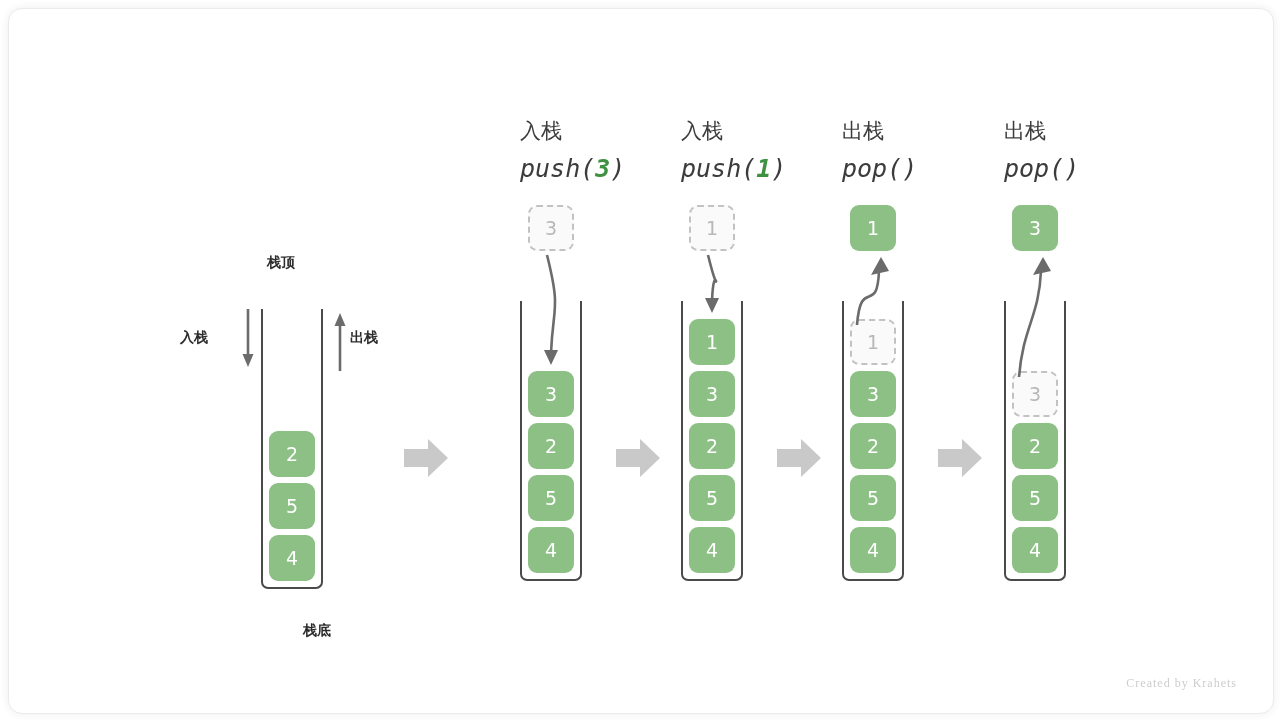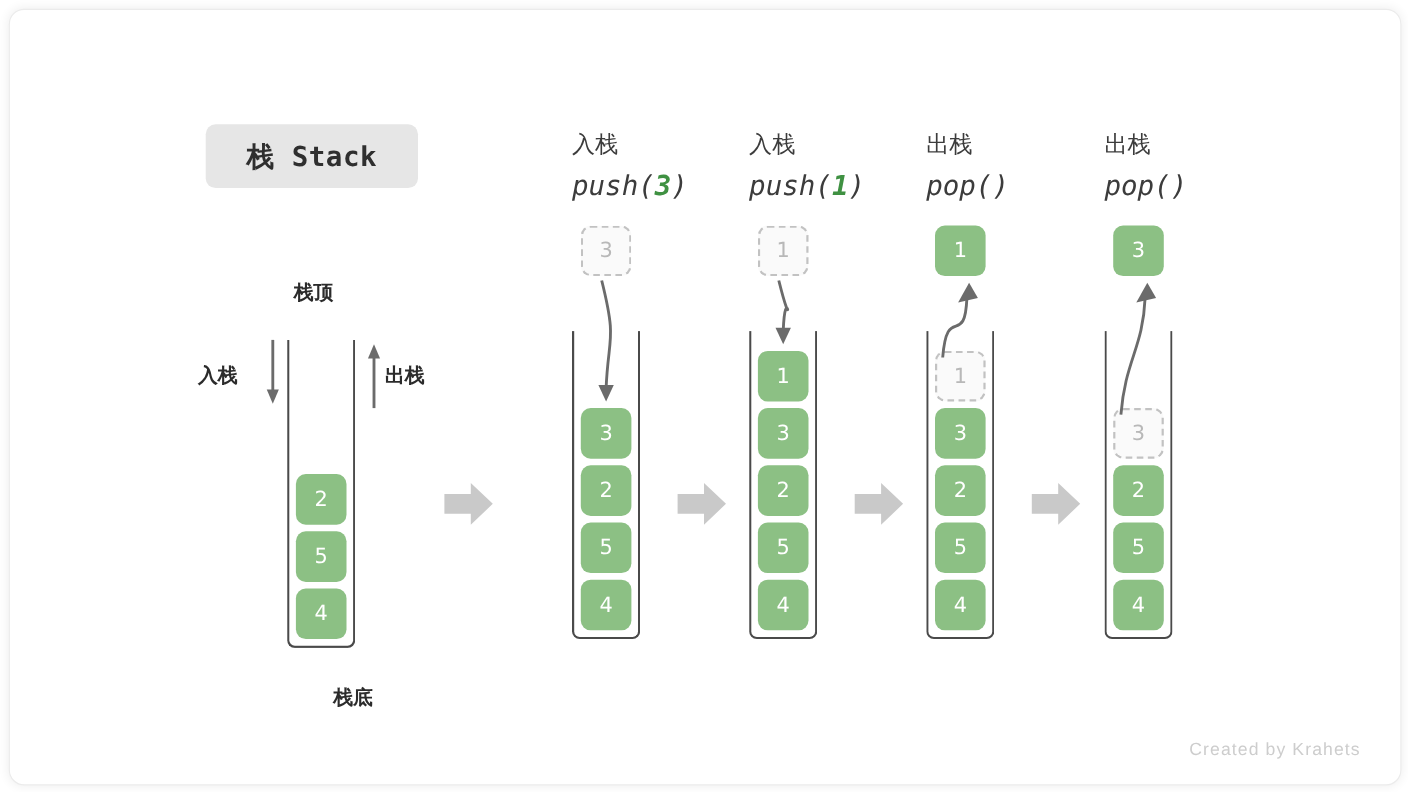--- a/index.html
+++ b/index.html
@@ -28,21 +28,21 @@
     background:#e6e6e6;border-radius:9px;
     display:flex;align-items:center;justify-content:center;
     font-family:"DejaVu Sans Mono","Liberation Mono",monospace;
     font-size:25px;font-weight:bold;color:#2f2f2f;
     letter-spacing:0.5px;
   }
 
   
   .cn-label{
     font-family:Liberation Mono, monospace;
-    font-weight:bold;font-size:18px;color:#2b2b2b;
+    font-weight:bold;font-size:14px;color:#2b2b2b;
     white-space:nowrap;
   }
   .col-head{
     font-family:"DejaVu Sans","Liberation Sans",sans-serif;
     font-size:21px;color:#3c3c3c;
     line-height:38px;white-space:nowrap;text-align:left;
   }
   .col-head .mono{
     font-family:"DejaVu Sans Mono","Liberation Mono",monospace;
     font-size:25px;color:#3c3c3c;font-style:italic;
@@ -75,36 +75,33 @@
     background:#8cc084;color:#ffffff;
   }
   .cell.ghost{
     background:#fafafa;color:#b8b8b8;
     border:2px dashed #c2c2c2;
   }
 
   
   #footer{
     right:36px;bottom:22px;
-    font-family:Liberation Sans, sans-serif;
-    font-size:16px;color:#cdcdcd;letter-spacing:1px;
+    font-family:Liberation Serif, serif;
+    font-size:12px;color:#cdcdcd;letter-spacing:1px;
     white-space:nowrap;
     text-align:center;
   }
 
   svg{overflow:visible;}
 </style>
 </head>
 <body>
 
 <div id="card">
 
-  <div class="abs" id="title-badge">
-    <span>栈 Stack</span>
-  </div>
 
   <div class="abs cn-label" style="left:258px;top:245px;">栈顶</div>
 
   <div class="abs cn-label" style="left:171px;top:320px;">入栈</div>
 
   <div class="abs cn-label" style="left:341px;top:320px;">出栈</div>
 
   <svg class="abs" style="left:228px;top:300px;" width="22" height="62">
     <line x1="11" y1="0" x2="11" y2="48" stroke="#6b6b6b" stroke-width="2.6"></line>
     <path d="M11 58 L5.5 45 L16.5 45 Z" fill="#6b6b6b"></path>

